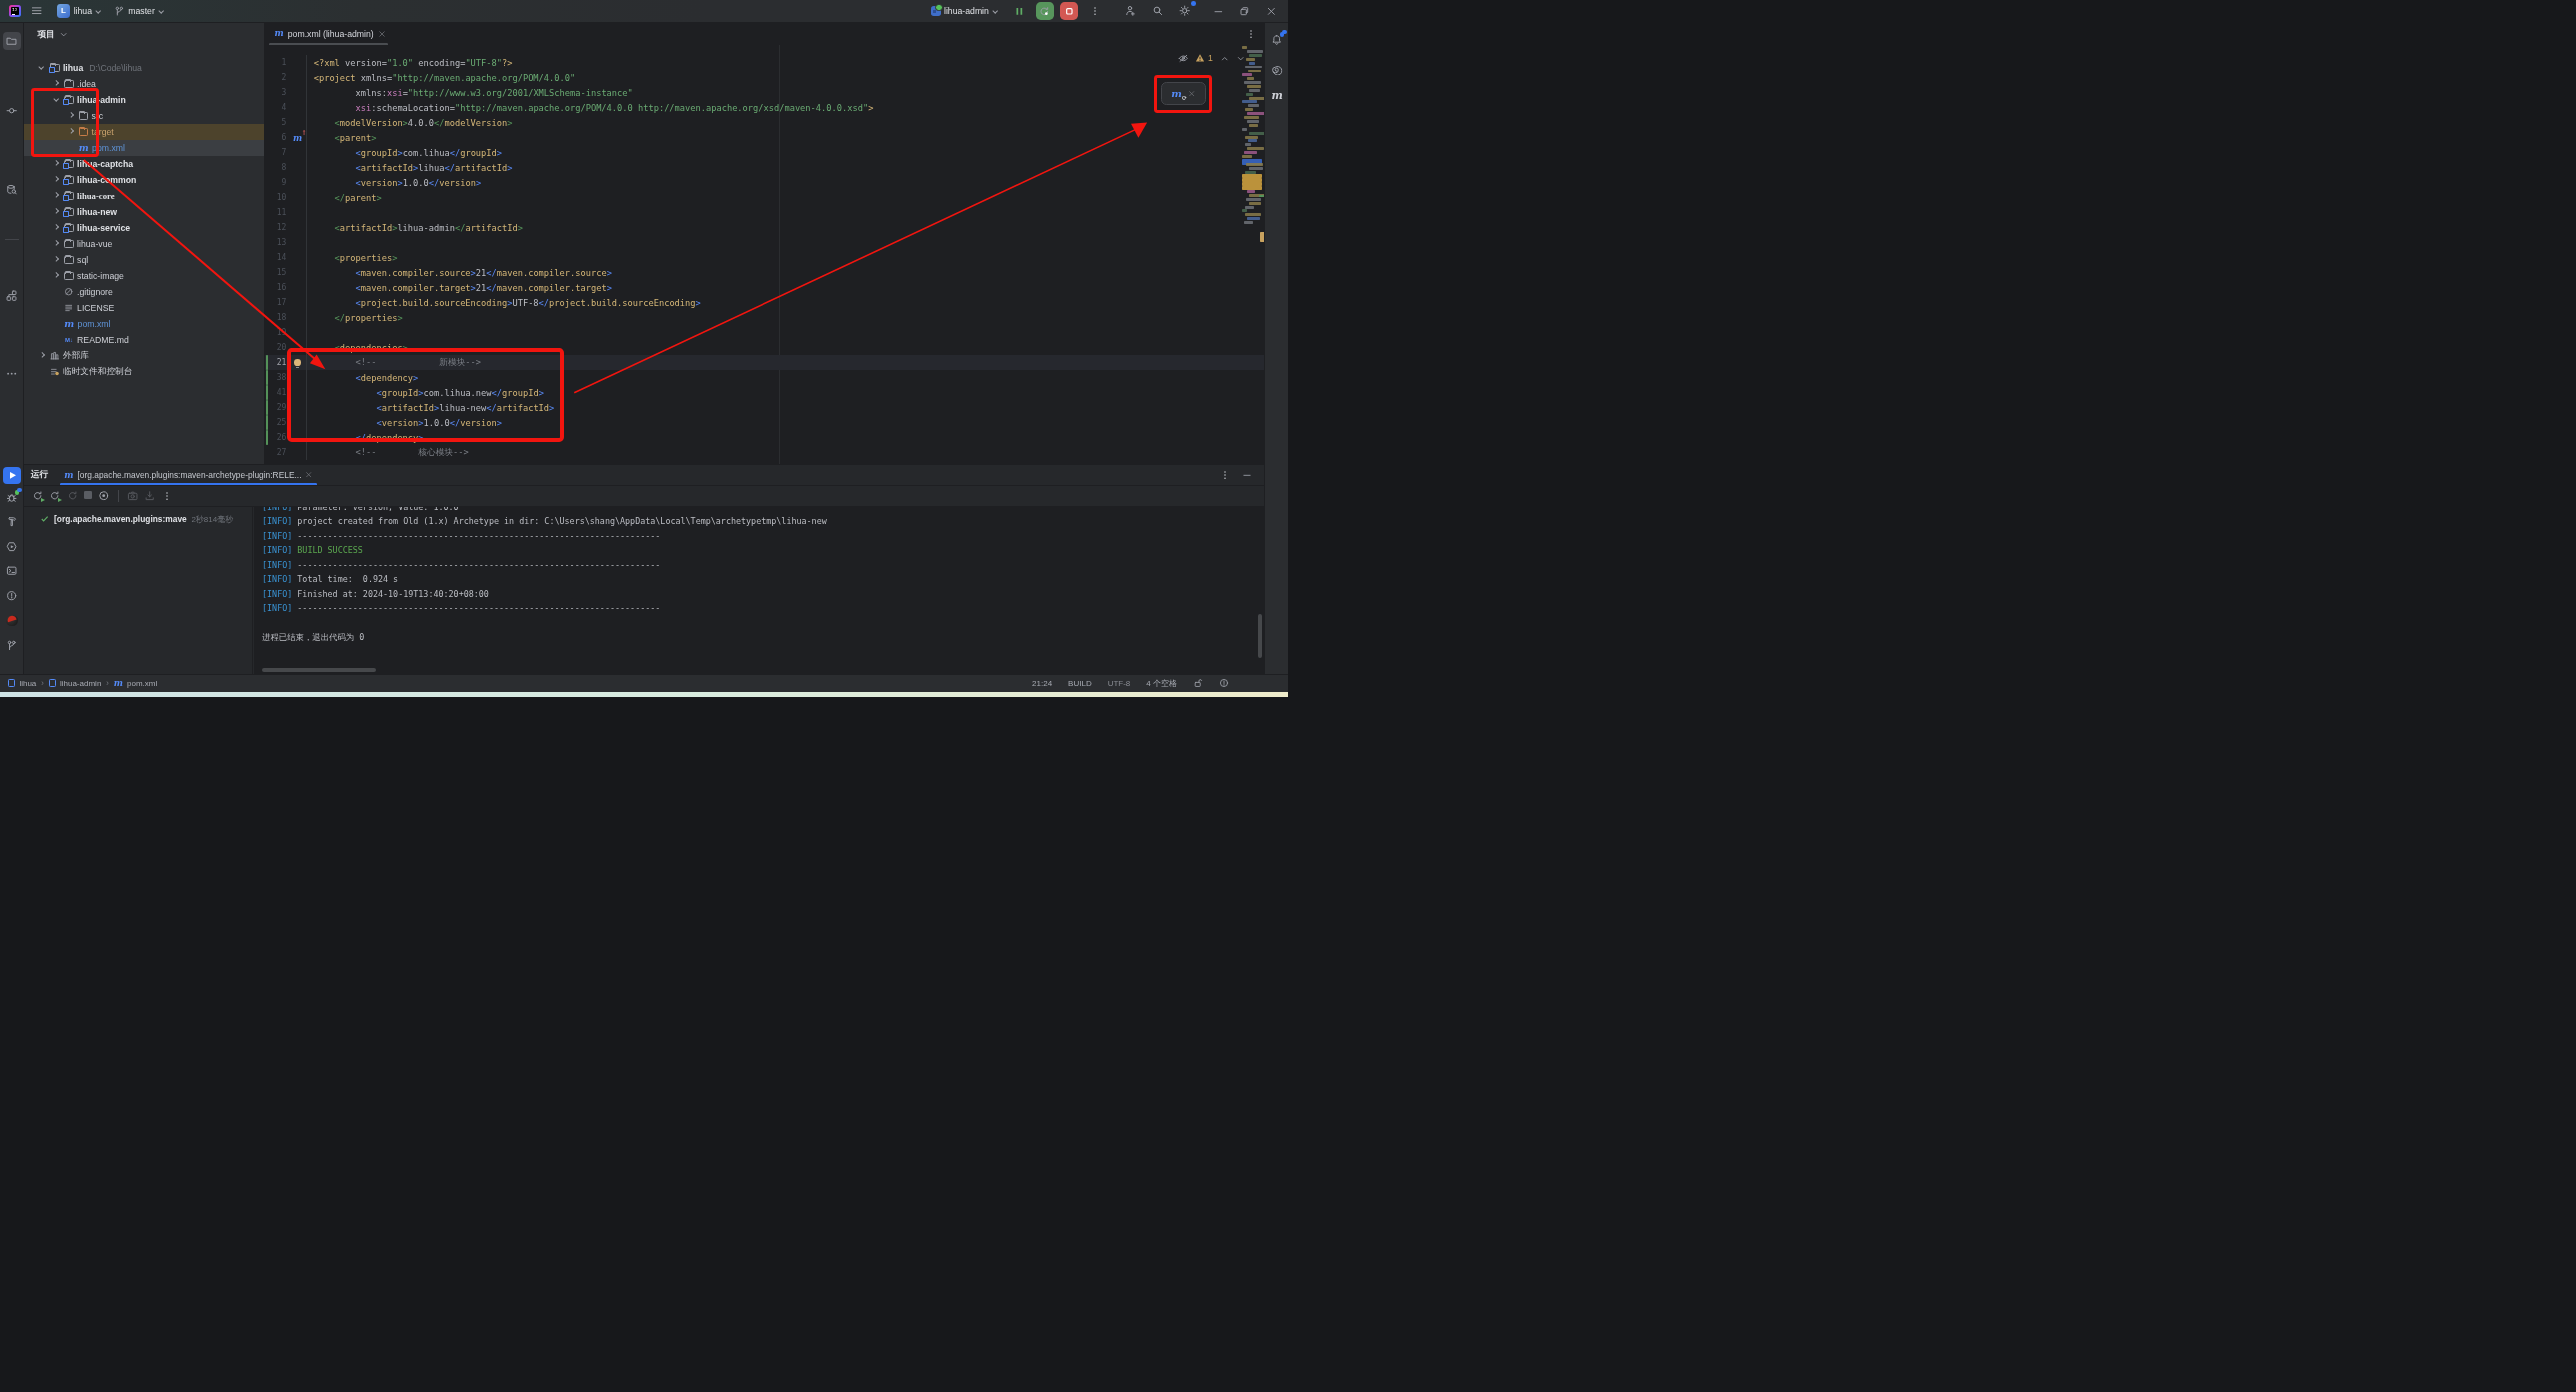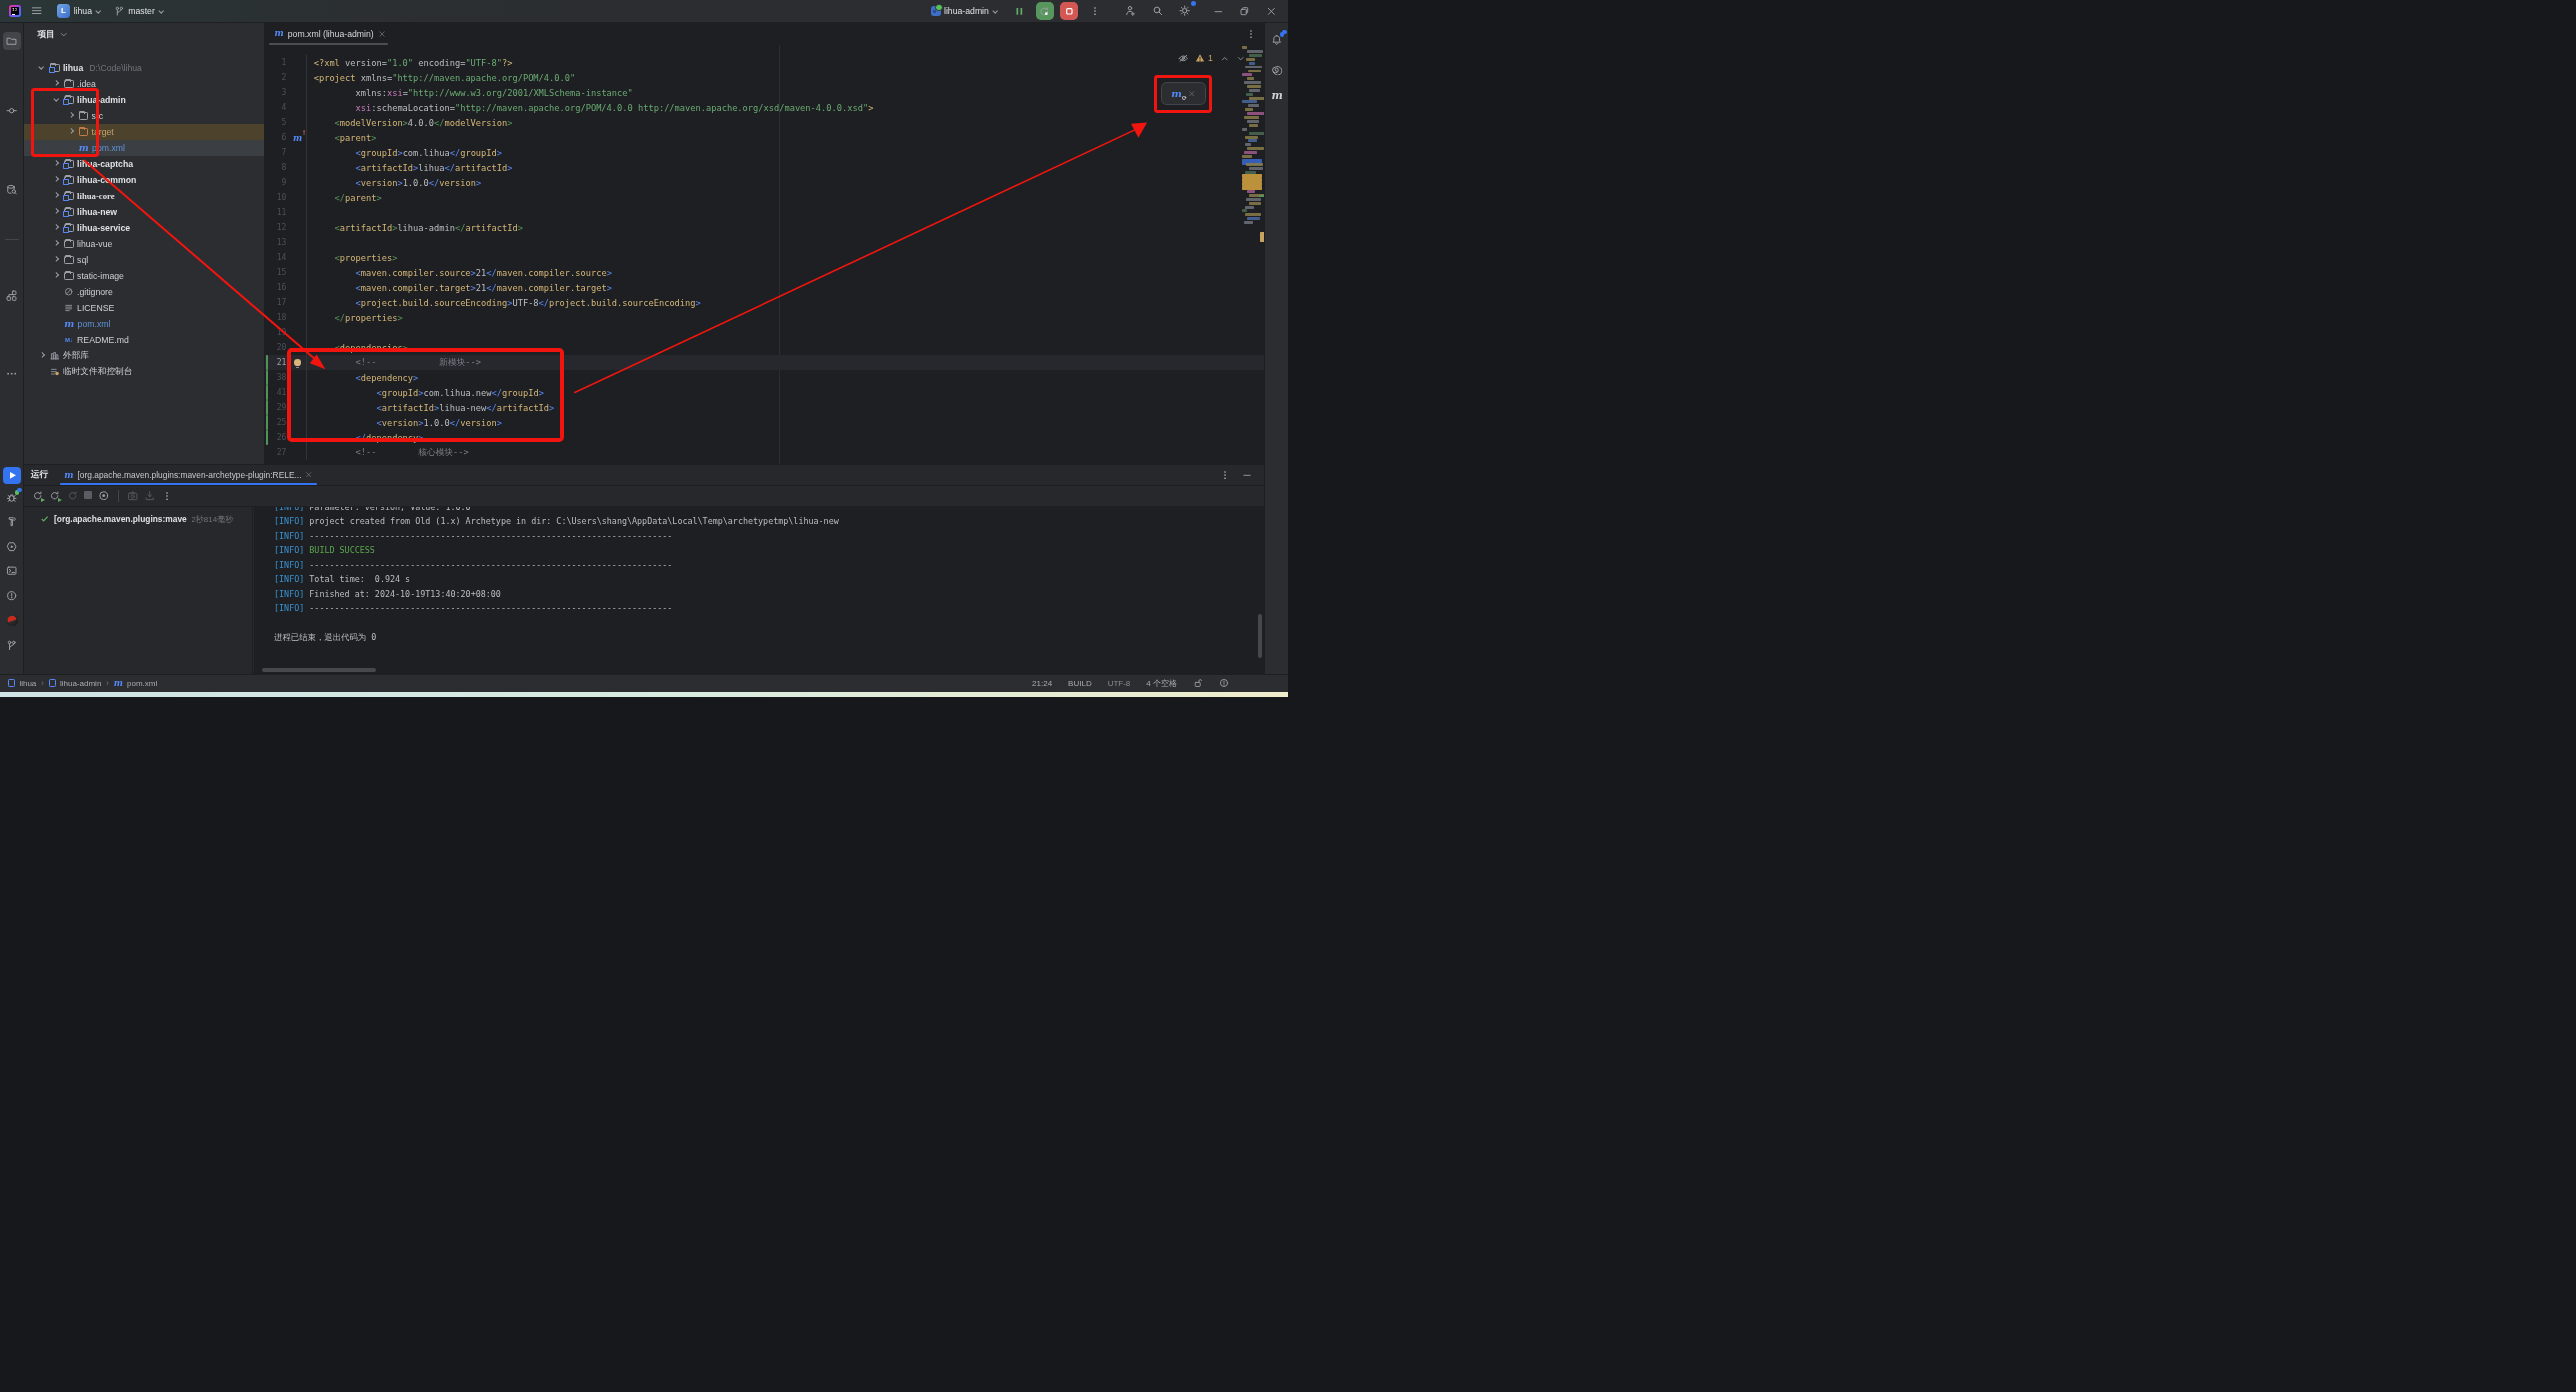--- a/index.html
+++ b/index.html
@@ -123,21 +123,21 @@
   #run-head-right { margin-left:auto; display:flex; gap:12px; padding-right:12px; align-items:center; }
   #run-tools { height:21.5px; display:flex; align-items:center; gap:6px; padding-left:8px;
     border-bottom:0.7px solid #1e1f22; border-top:0.7px solid #1e1f22; }
   .vsep { width:0.7px; height:12px; background:#43454a; margin:0 2.7px; }
   #run-body { position:absolute; left:0; top:42px; width:1240px; height:168px; }
   #run-tree { position:absolute; left:0; top:0; width:229px; height:168px; border-right:0.7px solid #1e1f22; }
   #run-node { display:flex; align-items:center; gap:4.7px; margin:6.7px 0 0 16px; white-space:nowrap; }
   #run-node .nl { font-weight:bold; color:#dfe1e5; font-size:8.4px; }
   #run-node .dur { color:#6f737a; font-size:8px; }
   #console { position:absolute; left:230px; top:0; width:1010px; height:168px; background:#1e1f22; overflow:hidden; }
-  #console-in { position:absolute; left:20px; top:-7.4px; font-family:"DejaVu Sans Mono",monospace; font-size:8.4px;
+  #console-in { position:absolute; left:8px; top:-7.4px; font-family:"DejaVu Sans Mono",monospace; font-size:8.4px;
     line-height:14.5px; white-space:pre; color:#bcbec4; }
   .c-info { color:#3993d3; }
   .c-success { color:#5ba74f; }
   #hscroll { position:absolute; left:8px; bottom:2.7px; width:114px; height:4px; background:#46484b; border-radius:2px; }
   #vscroll { position:absolute; right:2px; top:107px; width:4px; height:44px; background:#46484b; border-radius:2px; }
 
   
   #statusbar { position:absolute; left:0; top:674px; width:1288px; height:17.4px; background:#2b2d30;
     border-top:0.7px solid #1e1f22; display:flex; align-items:center; font-size:8px; color:#a8abb3; }
   #crumbs { display:flex; align-items:center; gap:4.7px; padding-left:8px; }

